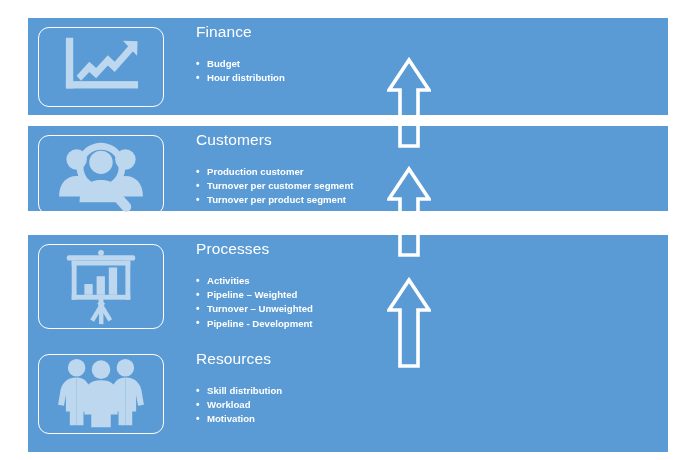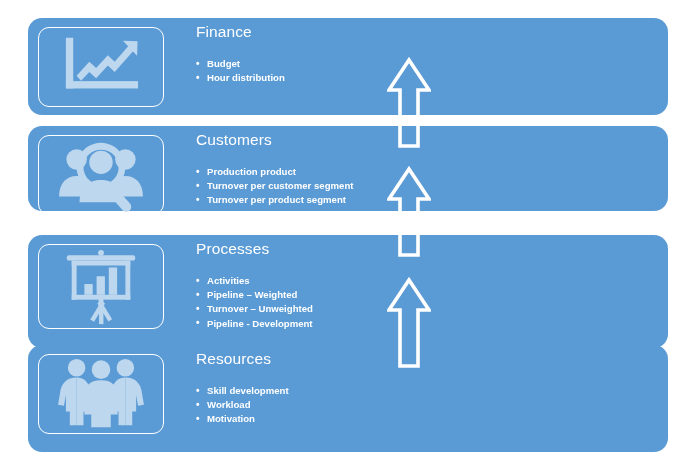--- a/index.html
+++ b/index.html
@@ -17,21 +17,21 @@
     background: #ffffff;
     overflow: hidden;
   }
 
   
   .band {
     position: absolute;
     left: 28px;
     width: 640px;
     background: #5b9bd5;
-    border-radius: 14px;
+    border-radius: 0;
     box-sizing: border-box;
   }
   .band-finance    { top: 18px;  height: 97px; }
   .band-customers  { top: 126px; height: 85px; }
   .band-processes  { top: 235px; height: 113px; }
   .band-resources  { top: 345px; height: 107px; }
 
   
   .icon-box {
     position: absolute;
@@ -140,21 +140,21 @@
 
           <path d="M63 7 A25 25 0 1 1 62.9 7 Z M63 14 A18 18 0 1 0 63.1 14 Z"></path>
 
           <rect x="78" y="52" width="10" height="28" rx="5" transform="rotate(-42 83 66)"></rect>
         </g>
       </svg>
     </div>
     <div class="text-col">
       <div class="tier-title">Customers</div>
       <ul class="bullets">
-        <li>Production product</li>
+        <li>Production customer</li>
         <li>Turnover per customer segment</li>
         <li>Turnover per product segment</li>
       </ul>
     </div>
   </div>
 
   <div class="band band-processes">
     <div class="icon-box">
       <svg viewBox="0 0 126 85">
         <g fill="#bdd7ee">
@@ -204,21 +204,21 @@
 
           <circle cx="63" cy="15" r="9.5"></circle>
           <path d="M63 26 C51 26 46 32 46 43 L46 61 L53 61 L53 74 L63 74 Z"></path>
           <path d="M63 26 C75 26 80 32 80 43 L80 61 L73 61 L73 74 L63 74 Z"></path>
         </g>
       </svg>
     </div>
     <div class="text-col">
       <div class="tier-title">Resources</div>
       <ul class="bullets">
-        <li>Skill development</li>
+        <li>Skill distribution</li>
         <li>Workload</li>
         <li>Motivation</li>
       </ul>
     </div>
   </div>
 
   <div class="arrow arrow-3">
     <svg viewBox="0 0 44 92">
       <polygon points="22,3 42,33 31,33 31,89 13,89 13,33 2,33" fill="none" stroke="#ffffff" stroke-width="3.6" stroke-linejoin="miter"></polygon>
     </svg>

